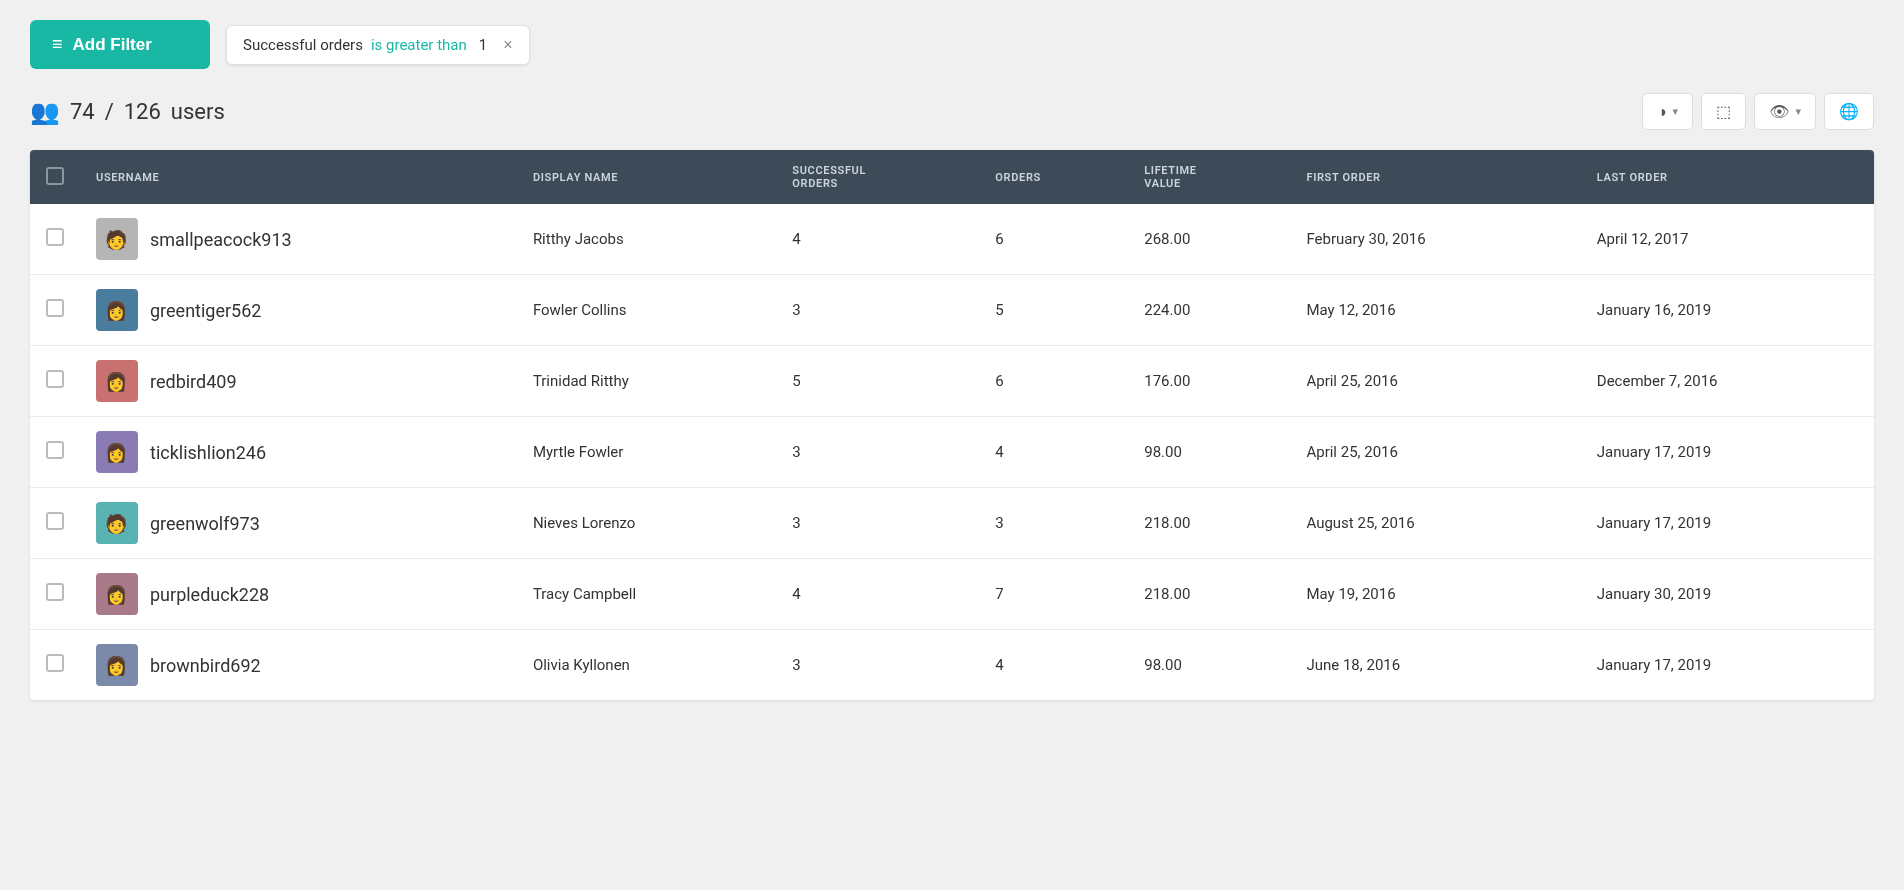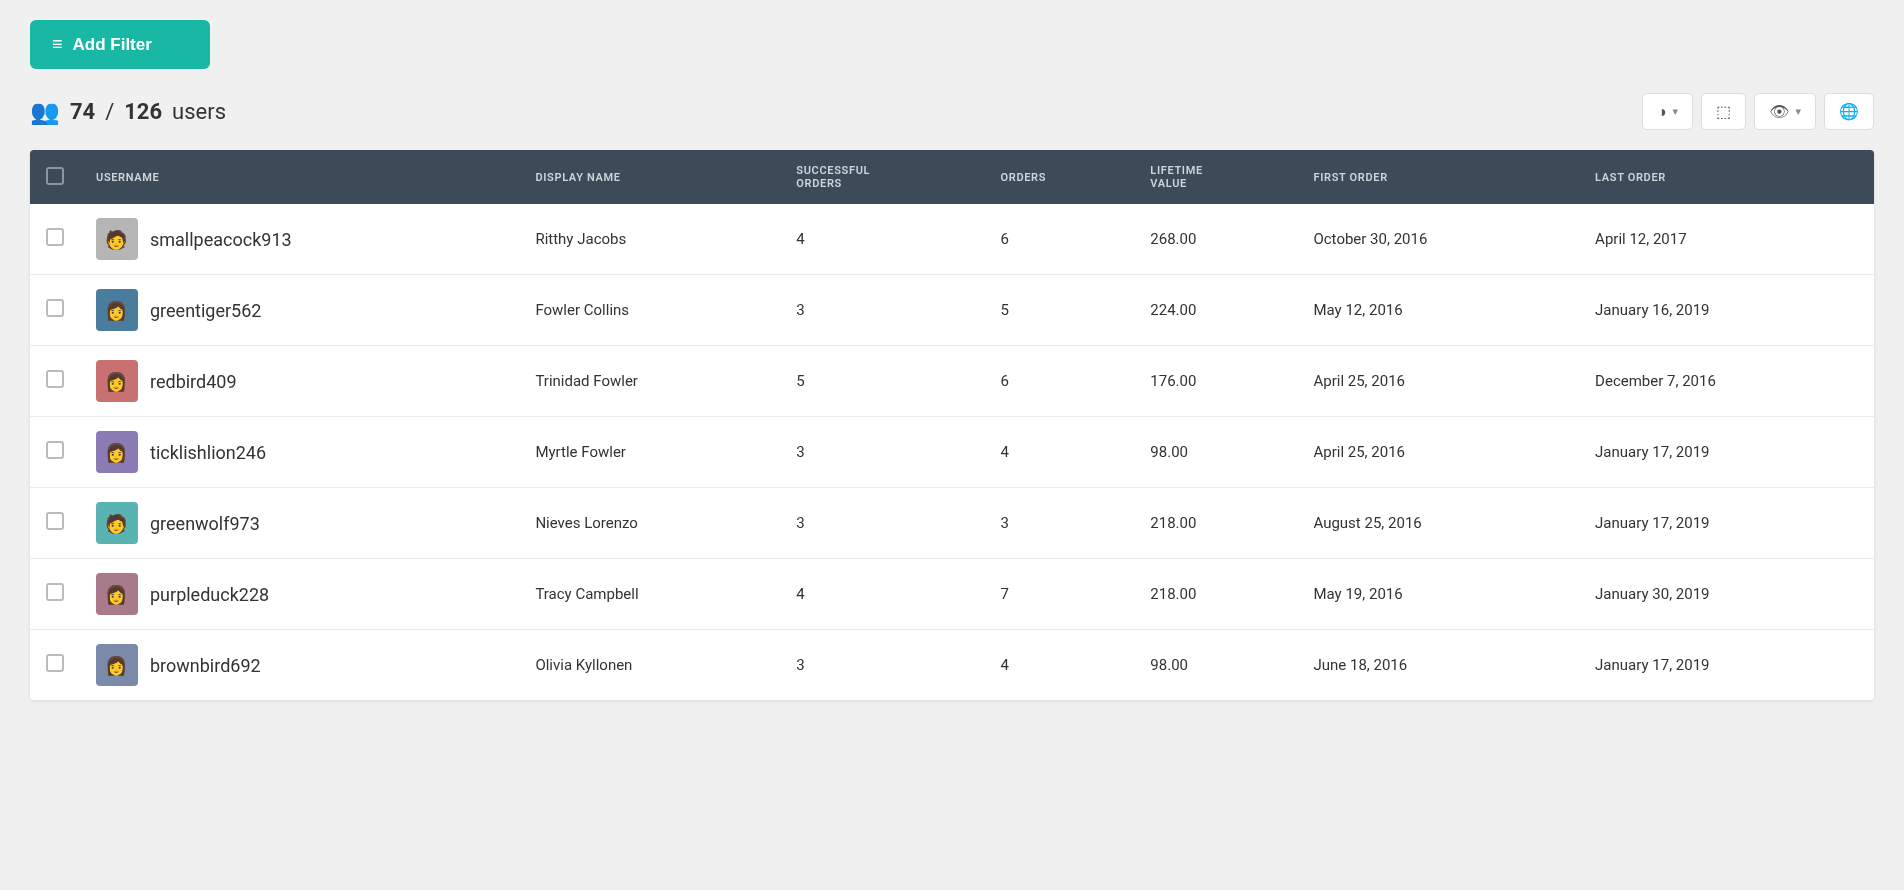--- a/index.html
+++ b/index.html
@@ -88,25 +88,25 @@
       font-size: 22px;
       color: #333;
     }
 
     .users-icon {
       font-size: 24px;
       color: #555;
     }
 
     .count-filtered {
-      font-weight: 700;
+      font-weight: 400;
     }
 
     .count-total {
-      font-weight: 700;
+      font-weight: 400;
     }
 
     .toolbar-buttons {
       display: flex;
       gap: 8px;
     }
 
     .toolbar-btn {
       display: flex;
       align-items: center;
@@ -226,20 +226,26 @@
   </style>
 </head>
 <body>
 
 <div class="header-row">
   <button class="add-filter-btn">
     <span class="filter-icon">≡</span>
     <span>Add Filter</span>
   </button>
 
+  <div class="filter-chip">
+    <span class="filter-text-black">Successful orders</span>
+    <span class="filter-text-teal">is greater than</span>
+    <span class="filter-value">1</span>
+    <button class="filter-chip-close">×</button>
+  </div>
 </div>
 
 <div class="stats-row">
   <div class="users-count">
     <span class="users-icon">👥</span>
     <span class="count-filtered">74</span>
     <span>/</span>
     <span class="count-total">126</span>
     <span>users</span>
   </div>
@@ -286,21 +292,21 @@
     <td>
       <div class="user-cell">
         <div class="avatar av-1">🧑</div>
         <span class="username">smallpeacock913</span>
       </div>
     </td>
     <td>Ritthy Jacobs</td>
     <td class="numeric-col">4</td>
     <td class="numeric-col">6</td>
     <td class="numeric-col">268.00</td>
-    <td>October 30, 2016</td>
+    <td>February 30, 2016</td>
     <td>April 12, 2017</td>
   </tr>
         <tr>
     <td style="text-align:center">
       <span style="width:18px;height:18px;border:2px solid #bbb;border-radius:3px;display:inline-block;"></span>
     </td>
     <td>
       <div class="user-cell">
         <div class="avatar av-2">👩</div>
         <span class="username">greentiger562</span>
@@ -316,21 +322,21 @@
         <tr>
     <td style="text-align:center">
       <span style="width:18px;height:18px;border:2px solid #bbb;border-radius:3px;display:inline-block;"></span>
     </td>
     <td>
       <div class="user-cell">
         <div class="avatar av-3">👩</div>
         <span class="username">redbird409</span>
       </div>
     </td>
-    <td>Trinidad Fowler</td>
+    <td>Trinidad Ritthy</td>
     <td class="numeric-col">5</td>
     <td class="numeric-col">6</td>
     <td class="numeric-col">176.00</td>
     <td>April 25, 2016</td>
     <td>December 7, 2016</td>
   </tr>
         <tr>
     <td style="text-align:center">
       <span style="width:18px;height:18px;border:2px solid #bbb;border-radius:3px;display:inline-block;"></span>
     </td>

